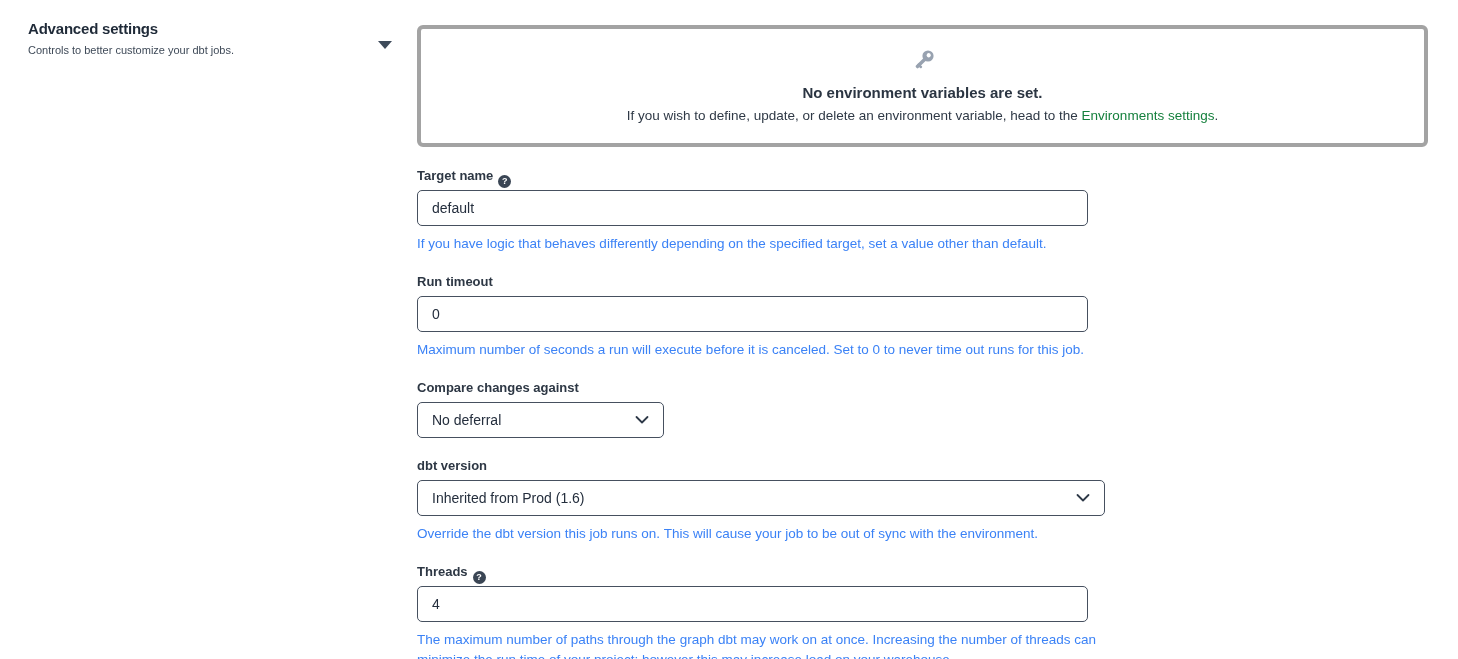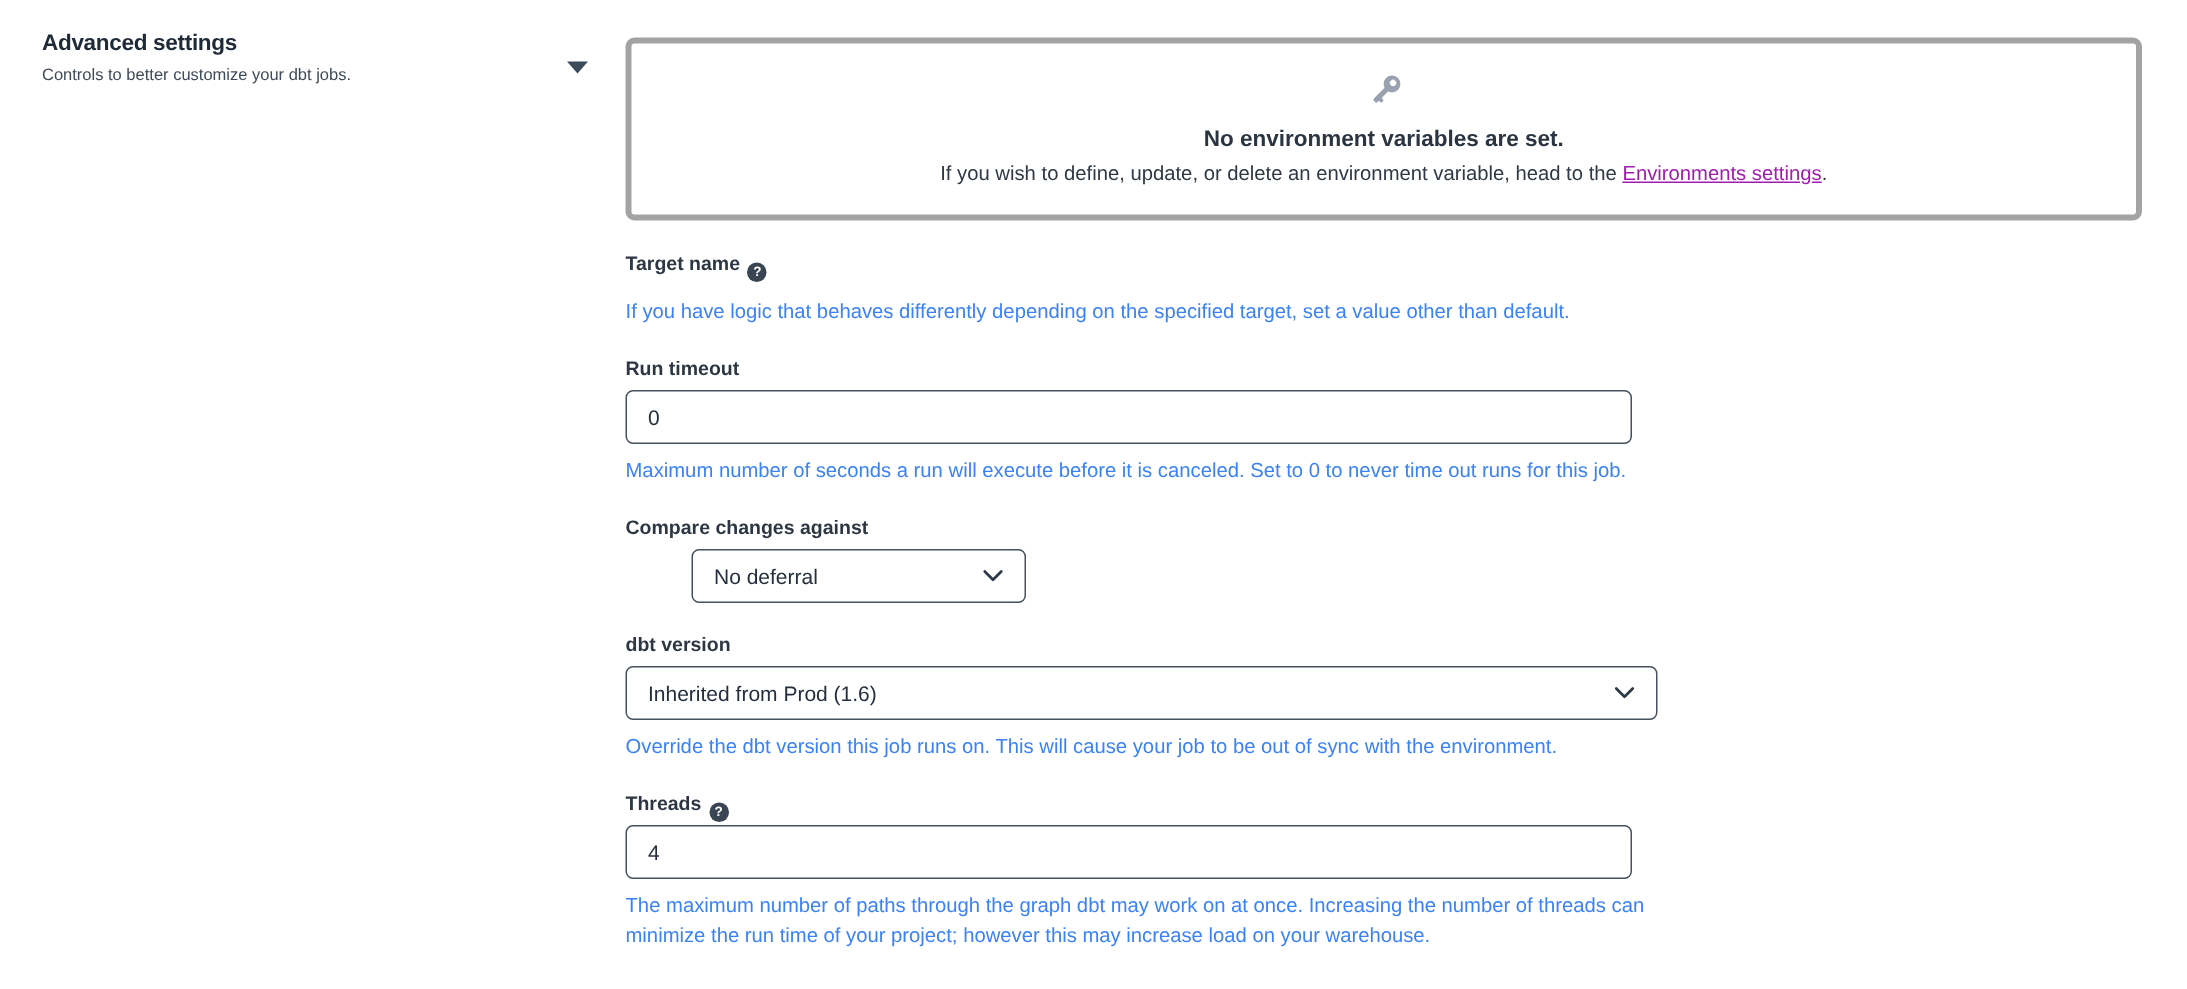--- a/index.html
+++ b/index.html
@@ -60,22 +60,21 @@
     font-size: 15px;
     font-weight: 700;
     color: #2b3542;
     margin-bottom: 7px;
   }
   .env-message {
     font-size: 13.5px;
     color: #2f3946;
   }
   .env-link {
-    color: #a21caf;
-    text-decoration: underline;
+    color: #15803d;
     cursor: pointer;
   }
 
   
   .form-group { margin-bottom: 20px; }
   .field-label {
     display: inline-block;
     font-size: 13px;
     font-weight: 700;
     color: #2d3744;
@@ -119,21 +118,21 @@
     border: 1px solid #46505f;
     border-radius: 5px;
     background: #ffffff;
     display: flex;
     align-items: center;
     padding: 0 14px;
     font-size: 14px;
     color: #242e3d;
     cursor: pointer;
   }
-  .select-box.narrow { width: 223px; margin-left: 44px; }
+  .select-box.narrow { width: 247px; }
   .select-chevron {
     position: absolute;
     right: 14px;
     top: 50%;
     transform: translateY(-50%);
     line-height: 0;
   }
 
   .helper-text {
     margin-top: 8px;
@@ -166,20 +165,21 @@
       </svg>
     </div>
     <div class="env-title">No environment variables are set.</div>
     <div class="env-message">
       <span>If you wish to define, update, or delete an environment variable, head to the </span><a class="env-link">Environments settings</a><span>.</span>
     </div>
   </div>
 
   <div class="form-group">
     <label class="field-label">Target name</label><span class="help-icon"></span>
+    <input class="text-input" type="text" value="default" style="">
     <div class="helper-text">If you have logic that behaves differently depending on the specified target, set a value other than default.</div>
   </div>
 
   <div class="form-group">
     <label class="field-label">Run timeout</label>
     <input class="text-input" type="text" value="0" style="">
     <div class="helper-text">Maximum number of seconds a run will execute before it is canceled. Set to 0 to never time out runs for this job.</div>
   </div>
 
   <div class="form-group">

